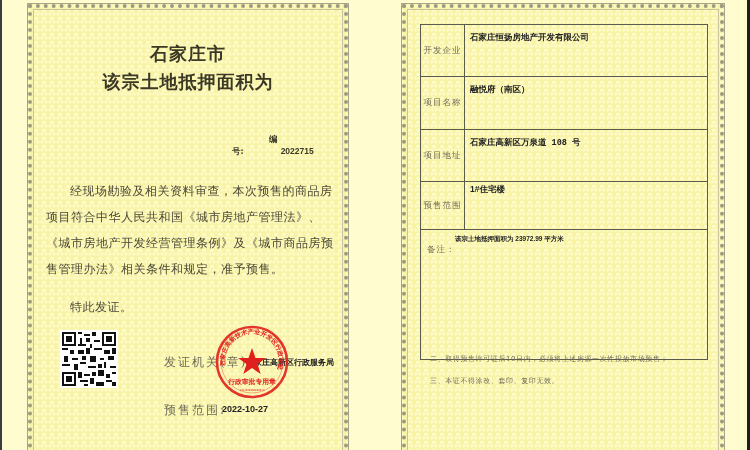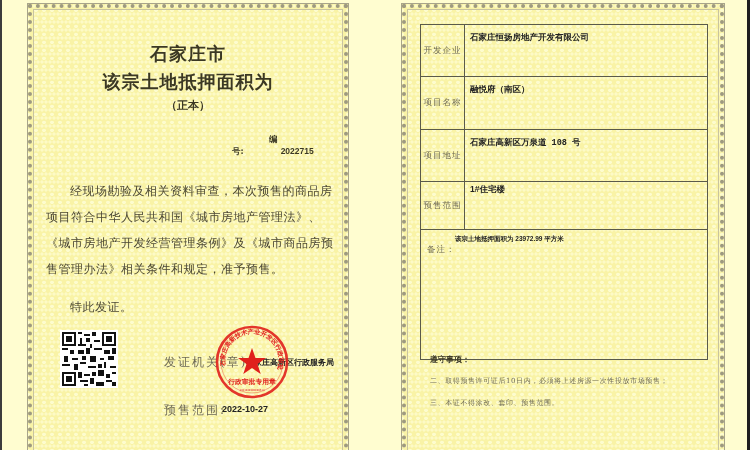--- a/index.html
+++ b/index.html
@@ -69,21 +69,20 @@
   </style>
 </head>
 <body>
 
 <div class="edge-left"></div>
 <div class="edge-right"></div>
 
 <div class="cert" id="cert-left">
   <div class="title1">石家庄市</div>
   <div class="title2">该宗土地抵押面积为</div>
-  <div class="title3">（正本）</div>
   <div class="serial">
     <span style="font-family:'DejaVu Serif',serif;">编号:</span><span>2022715</span>
   </div>
 
   <div class="body-text p2">
     <p>特此发证。</p>
   </div>
   <div class="body-text p1">
     <p>经现场勘验及相关资料审查，本次预售的商品房项目符合中华人民共和国《城市房地产管理法》、《城市房地产开发经营管理条例》及《城市商品房预售管理办法》相关条件和规定，准予预售。</p>
   </div>
@@ -185,17 +184,16 @@
     <tr>
       <td colspan="2" class="remark">
         <div class="remark-text">该宗土地抵押面积为 23972.99 平方米</div>
         <div class="remark-label">备注：</div>
       </td>
     </tr>
   </tbody>
     </table>
 
   <div class="notice">
-    <div class="notice-title">遵守事项：</div>
     <div class="notice-item">二、取得预售许可证后10日内，必须将上述房源一次性投放市场预售；</div>
-    <div class="notice-item">三、本证不得涂改、套印、预售范围。</div>
+    <div class="notice-item">三、本证不得涂改、套印、复印无效。</div>
   </div>
 </div>
 
 </body></html>

